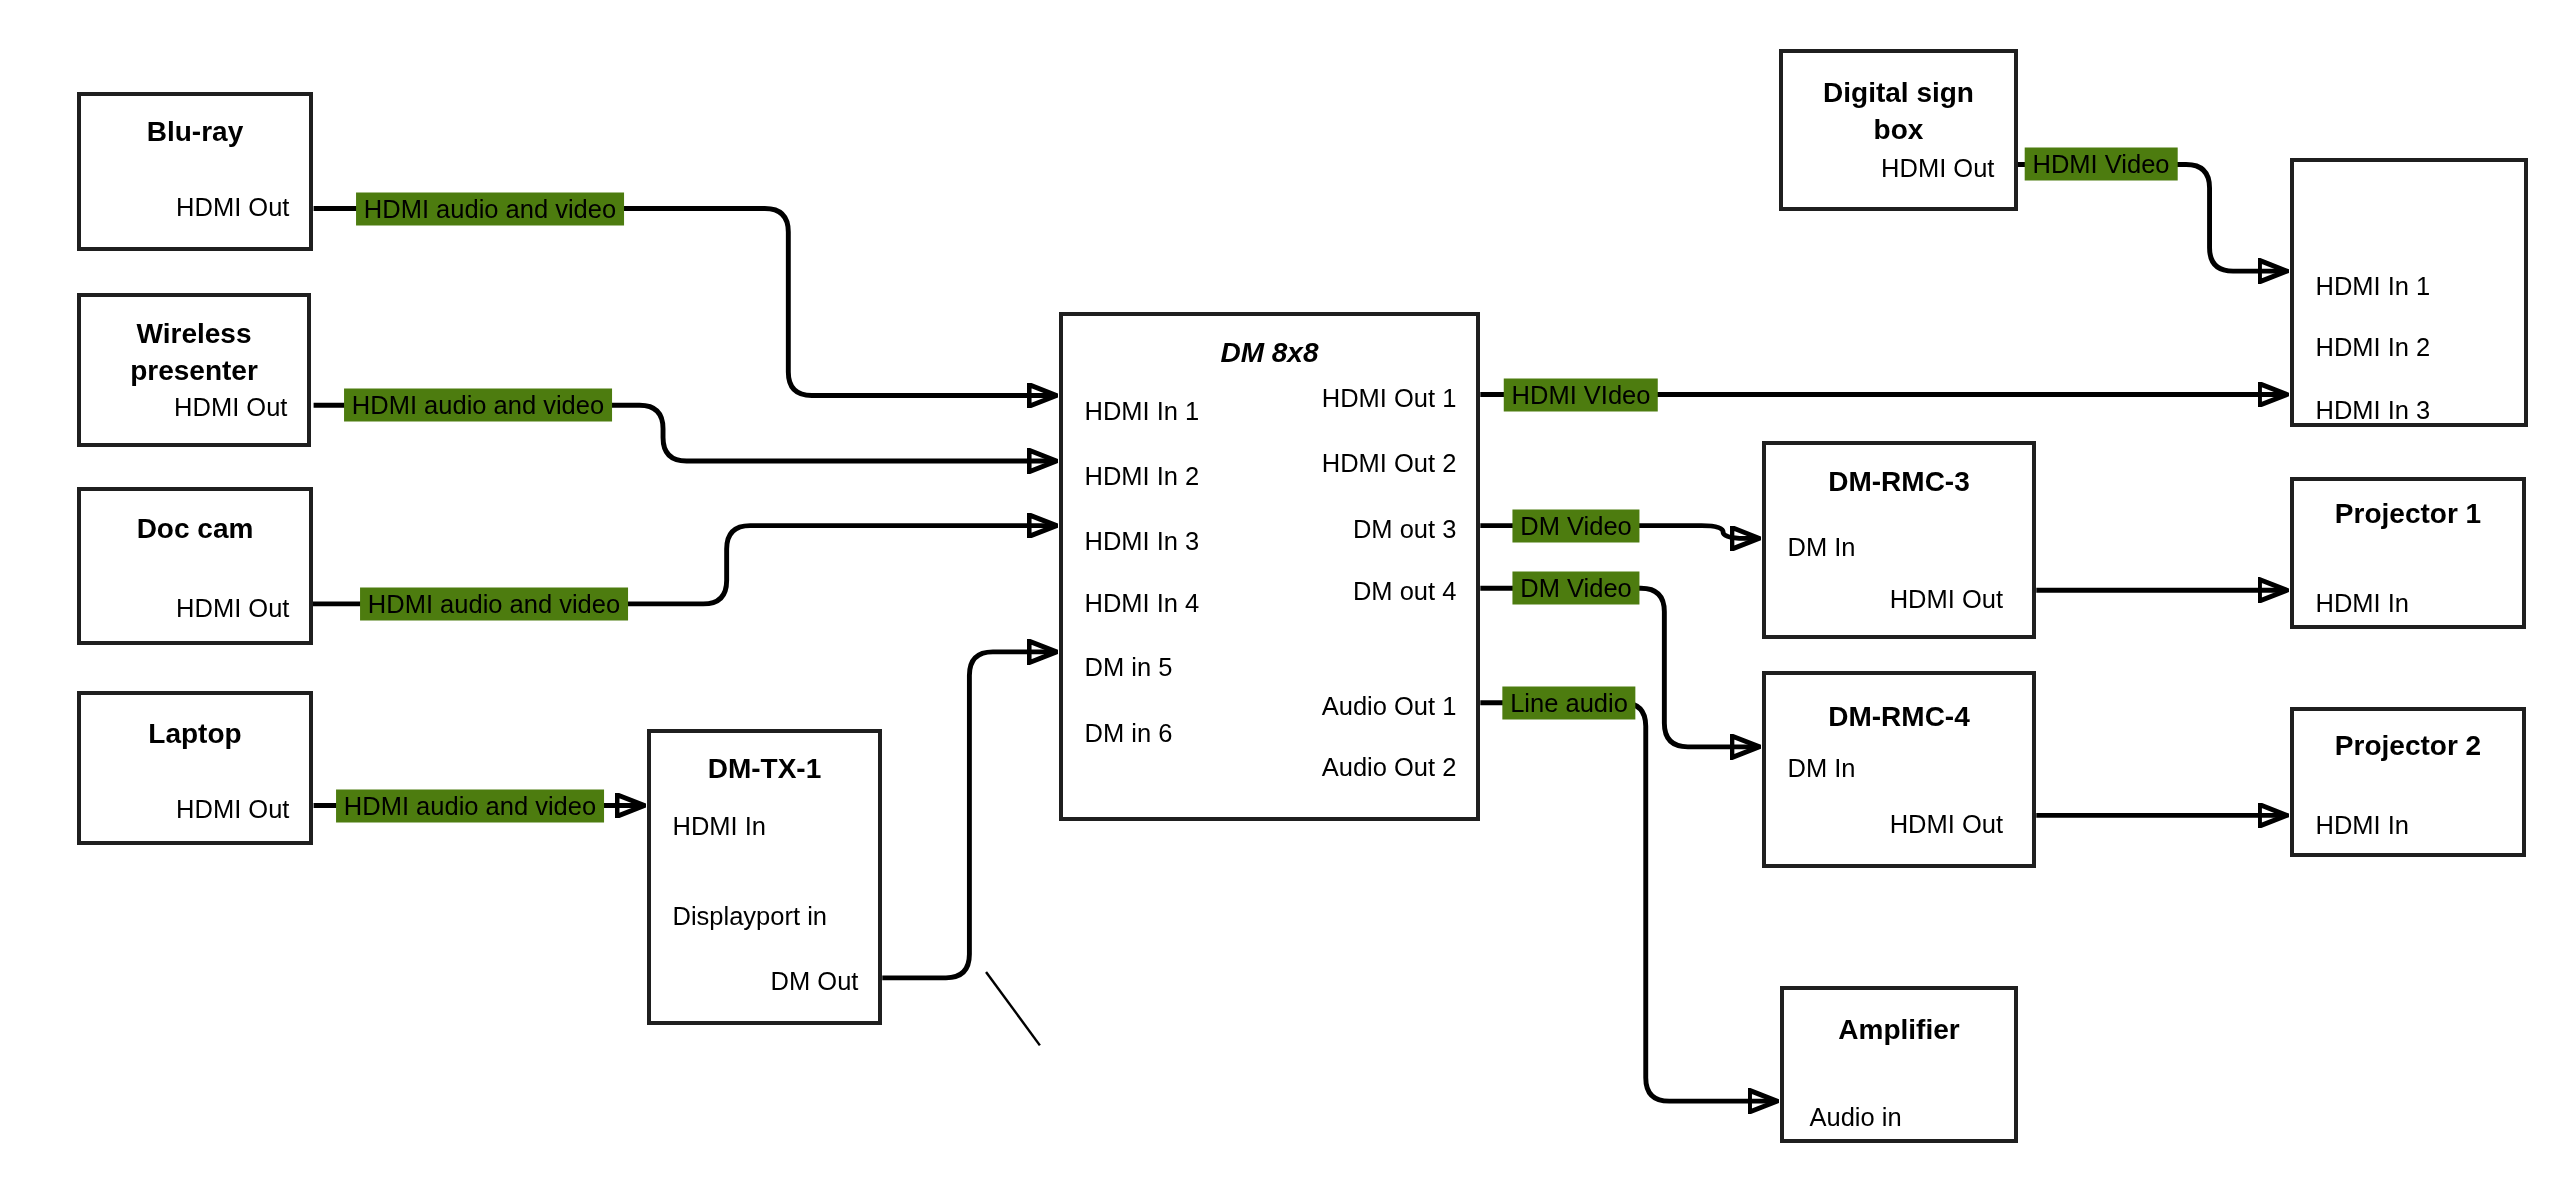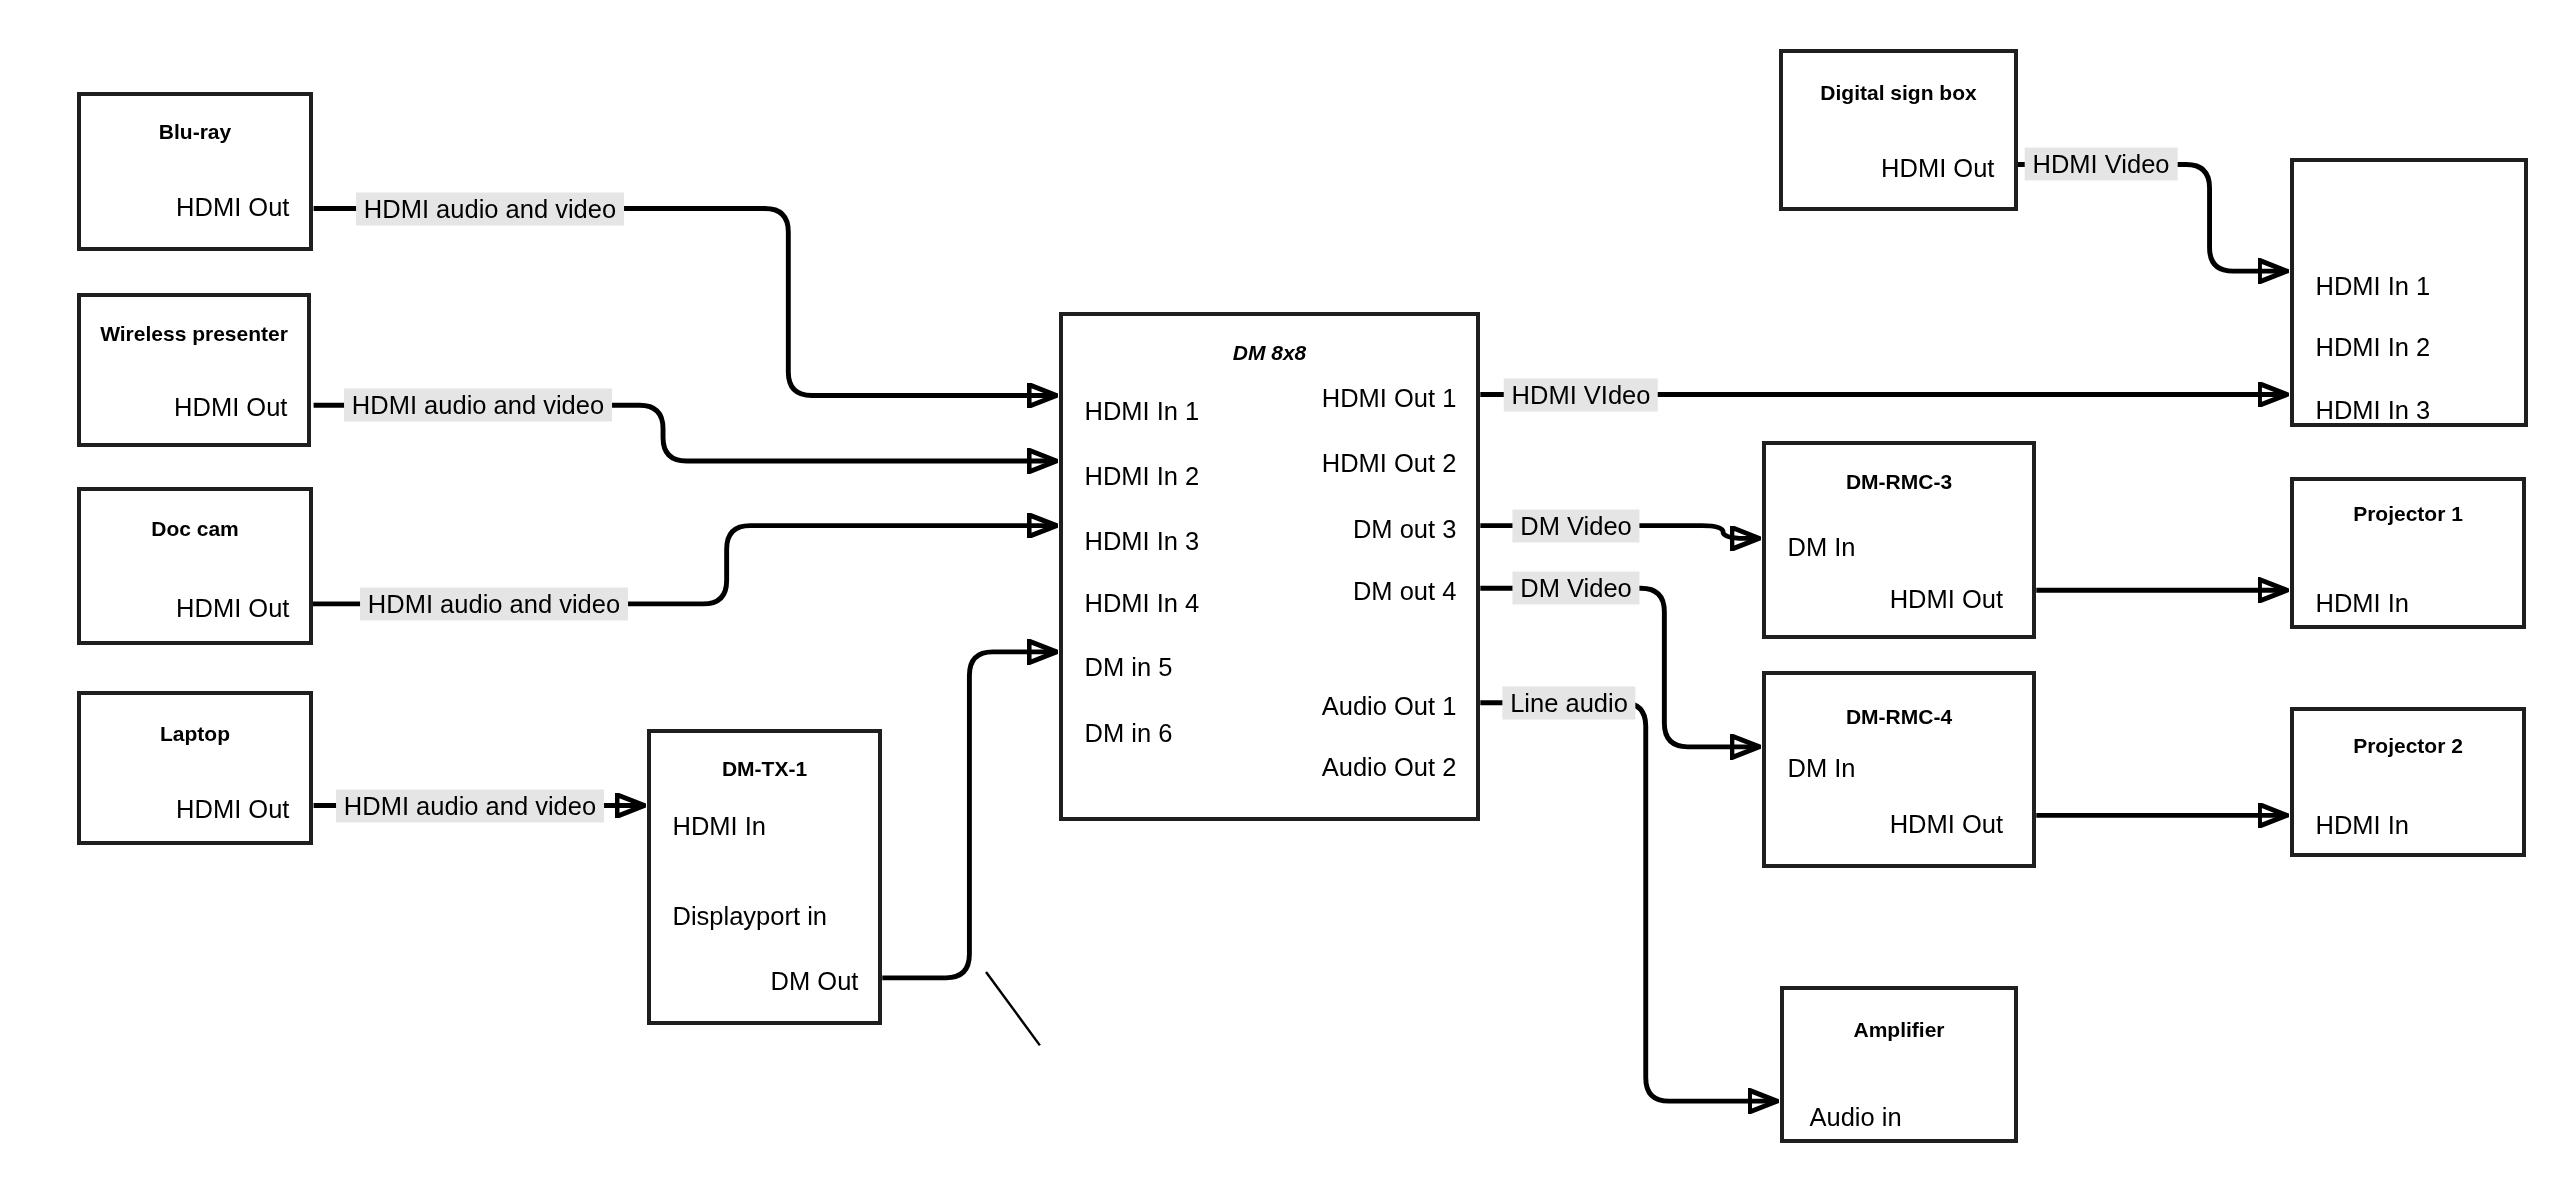--- a/index.html
+++ b/index.html
@@ -7,34 +7,34 @@
     position:relative;width:2576px;height:1201px;background:#ffffff;
     font-family:"Liberation Sans","DejaVu Sans",sans-serif;color:#000000;
     overflow:hidden;
   }
   .node{
     position:absolute;border:4.9px solid #1f1f1f;background:#ffffff;
     box-sizing:border-box;
   }
   .node .title{
     position:absolute;left:0;width:100%;box-sizing:border-box;text-align:center;
-    font-weight:bold;font-size:21px;line-height:37px;
+    font-weight:bold;font-size:28px;line-height:37px;
   }
   .node .port{
     position:absolute;left:0;width:100%;box-sizing:border-box;
     font-size:25.5px;line-height:31px;white-space:nowrap;
   }
   .port.pl{text-align:left;padding-left:21.5px;margin-top:12px;}
   .port.pr{text-align:right;padding-right:19.6px;}
   #wires{position:absolute;left:0;top:0;width:2576px;height:1201px;}
   #wires path{fill:none;stroke:#000000;stroke-width:5;}
   #wires path.leader{stroke-width:2.5;}
   .wire-label{
     position:absolute;transform:translate(-50%,-50%);
-    background:#e5e5e5;padding:2px 7.8px;font-size:25.5px;white-space:nowrap;
+    background:#4d7c0f;padding:2px 7.8px;font-size:25.5px;white-space:nowrap;
   }
   .callout{
     position:absolute;left:1033px;top:1024px;width:198px;height:79px;
     border:2px dashed #3c3c3c;background:#ffffff;box-sizing:border-box;
     display:flex;align-items:center;justify-content:center;text-align:center;
     font-size:25.5px;line-height:30px;padding:3.9px 9.8px;
   }
 </style>
 </head>
 <body>

